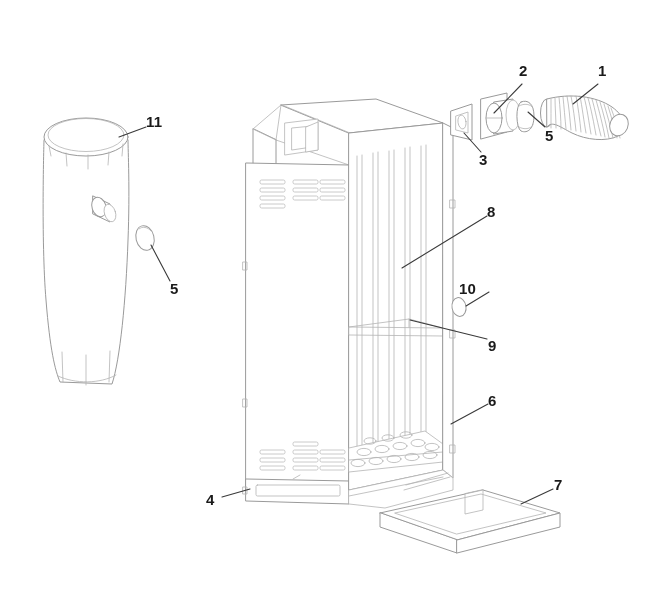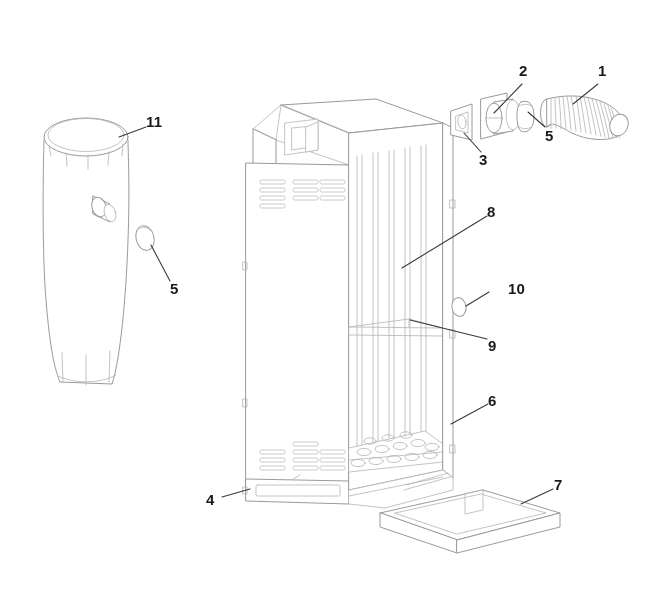--- a/index.html
+++ b/index.html
@@ -294,16 +294,16 @@
   <div class="callout-num" style="left:598px; top:63px;">1</div>
   <div class="callout-num" style="left:519px; top:63px;">2</div>
   <div class="callout-num" style="left:479px; top:152px;">3</div>
   <div class="callout-num" style="left:206px; top:492px;">4</div>
   <div class="callout-num" style="left:545px; top:128px;">5</div>
   <div class="callout-num" style="left:170px; top:281px;">5</div>
   <div class="callout-num" style="left:488px; top:393px;">6</div>
   <div class="callout-num" style="left:554px; top:477px;">7</div>
   <div class="callout-num" style="left:487px; top:204px;">8</div>
   <div class="callout-num" style="left:488px; top:338px;">9</div>
-  <div class="callout-num" style="left:508px; top:281px;">10</div>
+  <div class="callout-num" style="left:459px; top:281px;">10</div>
   <div class="callout-num" style="left:146px; top:114px;">11</div>
 
 </div>
 
 </body></html>

